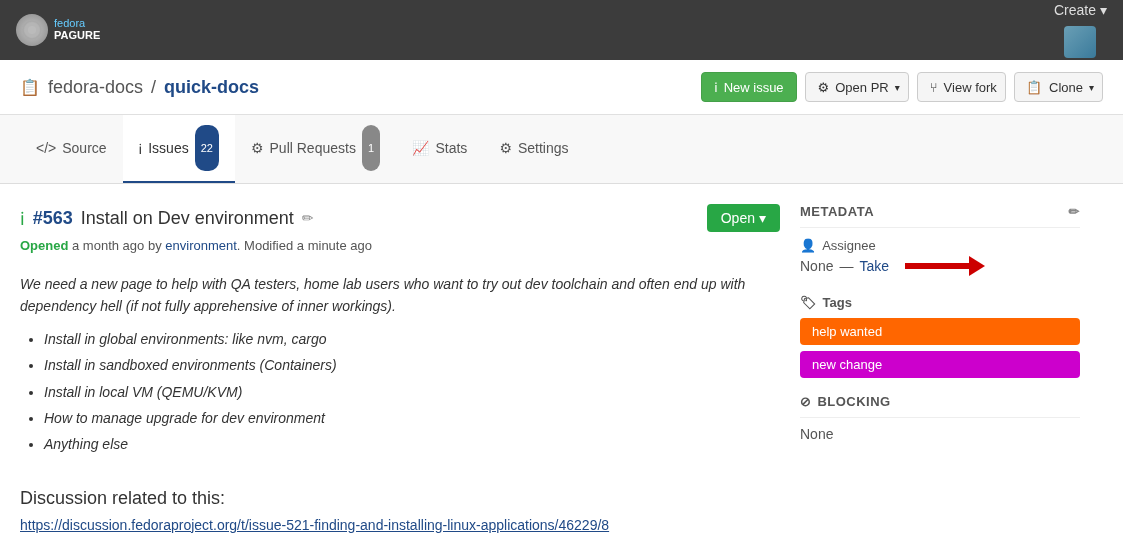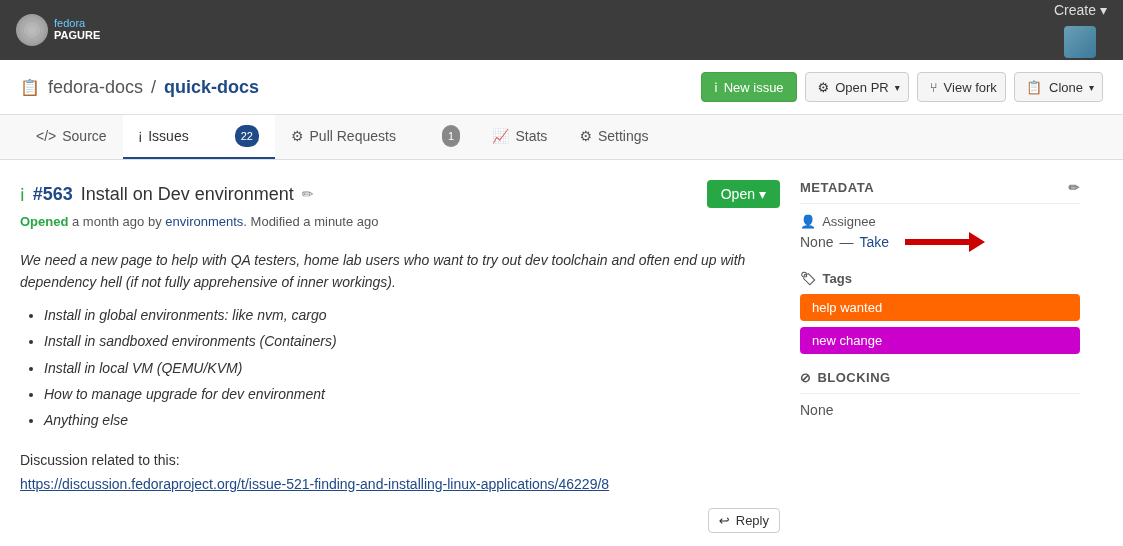--- a/index.html
+++ b/index.html
@@ -91,23 +91,22 @@
     }
     .tab.active {
       color: #333;
       border-bottom: 2px solid #204a87;
       background: white;
     }
     .tab-badge {
       background: #888;
       color: white;
       border-radius: 10px;
-      padding: 5px 6px;
+      padding: 17px 6px;
       font-size: 11px;
-      margin-left: 40px;
     }
     .tab-badge.blue { background: #204a87; }
 
     
     .content-area {
       display: flex;
       padding: 20px;
       gap: 20px;
       max-width: 1100px;
     }
@@ -140,21 +139,21 @@
 
     .issue-meta { font-size: 13px; color: #555; margin-bottom: 20px; }
     .issue-meta .opened { color: #28a745; font-weight: bold; }
     .issue-meta .author { color: #204a87; }
 
     .issue-body { font-size: 14px; line-height: 1.6; margin-bottom: 16px; font-style: italic; }
     .issue-body ul { margin: 10px 0 18px 24px; }
     .issue-body li { margin-bottom: 4px; }
     .issue-link { color: #204a87; }
 
-    .discussion-label { margin-top: 20px; margin-bottom: 8px; font-size: 14px; }
+    .discussion-label { margin-top: 32px; margin-bottom: 8px; font-size: 18px; }
 
     
     .reply-btn {
       display: inline-flex; align-items: center; gap: 6px;
       float: right;
       background: transparent;
       border: 1px solid #ccc;
       border-radius: 4px;
       padding: 4px 10px;
       font-size: 13px;
@@ -327,21 +326,21 @@
       <button class="open-btn">
         <span>Open</span>
         <span>▾</span>
       </button>
     </div>
 
     <div class="issue-meta">
       <span class="opened">Opened</span>
       <span>a month ago</span>
       <span>by</span>
-      <span class="author" style="cursor:pointer;">environments</span>.
+      <span class="author" style="cursor:pointer;">environment</span>.
       <span>Modified a minute ago</span>
     </div>
 
     <div class="issue-body">
       <p>We need a new page to help with QA testers, home lab users who want to try out dev toolchain and often end up with dependency hell (if not fully apprehensive of inner workings).</p>
       <ul>
         <li>Install in global environments: like nvm, cargo</li>
         <li>Install in sandboxed environments (Containers)</li>
         <li>Install in local VM (QEMU/KVM)</li>
         <li>How to manage upgrade for dev environment</li>

